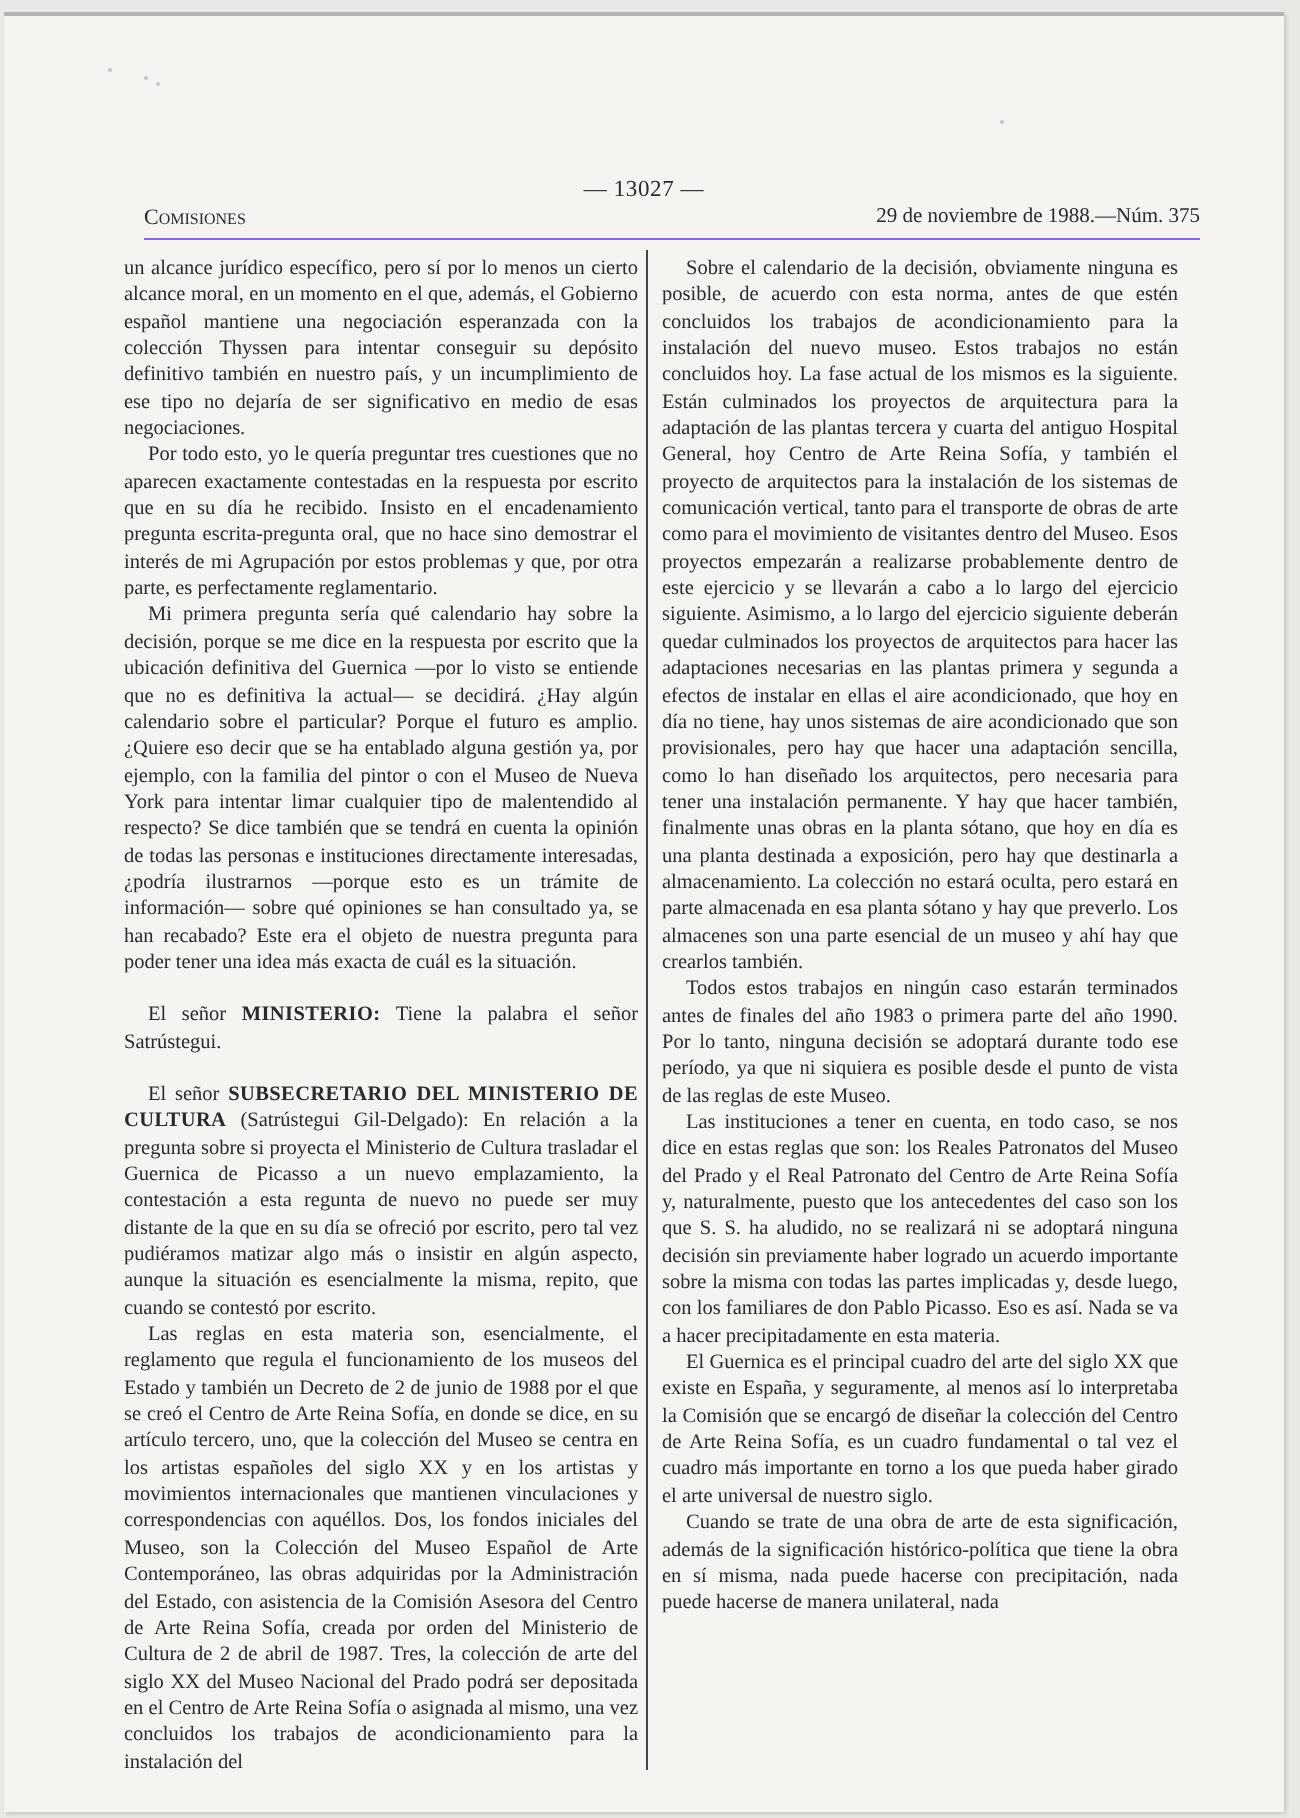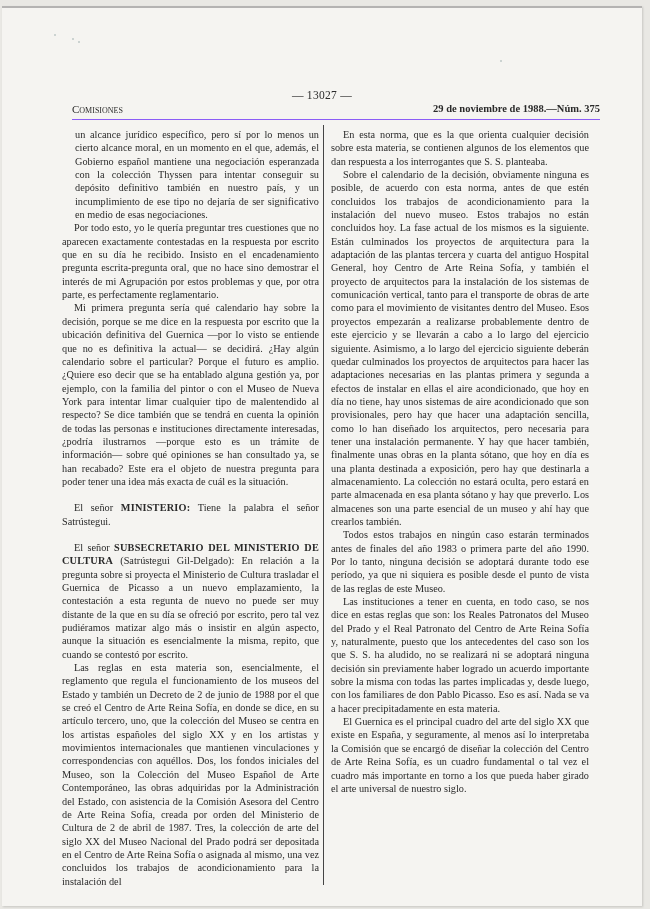--- a/index.html
+++ b/index.html
@@ -21,33 +21,33 @@
   .page-number {
     position: absolute; left: 0; width: 640px; top: 83px; text-align: center;
     font-size: 11.5px; letter-spacing: 0.3px;
   }
   .running-head {
     position: absolute; left: 70px; top: 97px; width: 528px; height: 16px;
     border-bottom: 1px solid #8b5cf6;
     font-size: 10px;
   }
   .rh-left { position: absolute; left: 0; top: 0; font-variant: small-caps; font-size: 11px; }
-  .rh-right { position: absolute; right: 0; top: 0; font-size: 10.5px; font-weight: bold; }
+  .rh-right { position: absolute; right: 0; top: 0; font-size: 10.5px; }
   .col {
     position: absolute; top: 122px; width: 257px;
     font-size: 10.25px; line-height: 13.35px;
     text-align: justify; hyphens: manual;
   }
   .col-left { left: 60px; }
   .col-right { left: 329px; width: 258px; }
   .col-rule {
     position: absolute; left: 321px; top: 119px; width: 1px; height: 760px; background: #444;
   }
   .col p { margin: 0; text-indent: 12px; }
-  .col p.noindent { text-indent: 0; margin-left: 13px; }
+  .col p.noindent { text-indent: 0; }
   .col p.gap { margin-top: 13px; }
   .col .bold { font-weight: bold; letter-spacing: 0.2px; }
   .speck { position: absolute; width: 2px; height: 2px; background: #9aa; border-radius: 1px; opacity: .6; }
 </style>
 </head>
 <body>
 
 <div class="page">
   <div class="page-topline"></div>
   <span class="speck" style="left:52px;top:28px"></span>
@@ -67,19 +67,19 @@
     <p>Por todo esto, yo le quería preguntar tres cuestiones que no aparecen exactamente contestadas en la respuesta por escrito que en su día he recibido. Insisto en el encadenamiento pregunta escrita-pregunta oral, que no hace sino demostrar el interés de mi Agrupación por estos problemas y que, por otra parte, es perfectamente reglamentario.</p>
     <p>Mi primera pregunta sería qué calendario hay sobre la decisión, porque se me dice en la respuesta por escrito que la ubicación definitiva del Guernica —por lo visto se entiende que no es definitiva la actual— se decidirá. ¿Hay algún calendario sobre el particular? Porque el futuro es amplio. ¿Quiere eso decir que se ha entablado alguna gestión ya, por ejemplo, con la familia del pintor o con el Museo de Nueva York para intentar limar cualquier tipo de malentendido al respecto? Se dice también que se tendrá en cuenta la opinión de todas las personas e instituciones directamente interesadas, ¿podría ilustrarnos —porque esto es un trámite de información— sobre qué opiniones se han consultado ya, se han recabado? Este era el objeto de nuestra pregunta para poder tener una idea más exacta de cuál es la situación.</p>
     <p class="gap"><span>El señor </span><span class="bold">MINISTERIO:</span><span> Tiene la palabra el señor Satrústegui.</span></p>
     <p class="gap"><span>El señor </span><span class="bold">SUBSECRETARIO DEL MINISTERIO DE CULTURA</span><span> (Satrústegui Gil-Delgado): En relación a la pregunta sobre si proyecta el Ministerio de Cultura trasladar el Guernica de Picasso a un nuevo emplazamiento, la contestación a esta regunta de nuevo no puede ser muy distante de la que en su día se ofreció por escrito, pero tal vez pudiéramos matizar algo más o insistir en algún aspecto, aunque la situación es esencialmente la misma, repito, que cuando se contestó por escrito.</span></p>
     <p>Las reglas en esta materia son, esencialmente, el reglamento que regula el funcionamiento de los museos del Estado y también un Decreto de 2 de junio de 1988 por el que se creó el Centro de Arte Reina Sofía, en donde se dice, en su artículo tercero, uno, que la colección del Museo se centra en los artistas españoles del siglo XX y en los artistas y movimientos internacionales que mantienen vinculaciones y correspondencias con aquéllos. Dos, los fondos iniciales del Museo, son la Colección del Museo Español de Arte Contemporáneo, las obras adquiridas por la Administración del Estado, con asistencia de la Comisión Asesora del Centro de Arte Reina Sofía, creada por orden del Ministerio de Cultura de 2 de abril de 1987. Tres, la colección de arte del siglo XX del Museo Nacional del Prado podrá ser depositada en el Centro de Arte Reina Sofía o asignada al mismo, una vez concluidos los trabajos de acondicionamiento para la instalación del</p>
   </div>
 
   <div class="col-rule"></div>
 
   <div class="col col-right">
-    <p>En esta norma, que es la que orienta cualquier decisión sobre esta materia, se contienen algunos de los elementos que dan respuesta a los interrogantes que S. S. planteaba.</p>
     <p>Sobre el calendario de la decisión, obviamente ninguna es posible, de acuerdo con esta norma, antes de que estén concluidos los trabajos de acondicionamiento para la instalación del nuevo museo. Estos trabajos no están concluidos hoy. La fase actual de los mismos es la siguiente. Están culminados los proyectos de arquitectura para la adaptación de las plantas tercera y cuarta del antiguo Hospital General, hoy Centro de Arte Reina Sofía, y también el proyecto de arquitectos para la instalación de los sistemas de comunicación vertical, tanto para el transporte de obras de arte como para el movimiento de visitantes dentro del Museo. Esos proyectos empezarán a realizarse probablemente dentro de este ejercicio y se llevarán a cabo a lo largo del ejercicio siguiente. Asimismo, a lo largo del ejercicio siguiente deberán quedar culminados los proyectos de arquitectos para hacer las adaptaciones necesarias en las plantas primera y segunda a efectos de instalar en ellas el aire acondicionado, que hoy en día no tiene, hay unos sistemas de aire acondicionado que son provisionales, pero hay que hacer una adaptación sencilla, como lo han diseñado los arquitectos, pero necesaria para tener una instalación permanente. Y hay que hacer también, finalmente unas obras en la planta sótano, que hoy en día es una planta destinada a exposición, pero hay que destinarla a almacenamiento. La colección no estará oculta, pero estará en parte almacenada en esa planta sótano y hay que preverlo. Los almacenes son una parte esencial de un museo y ahí hay que crearlos también.</p>
     <p>Todos estos trabajos en ningún caso estarán terminados antes de finales del año 1983 o primera parte del año 1990. Por lo tanto, ninguna decisión se adoptará durante todo ese período, ya que ni siquiera es posible desde el punto de vista de las reglas de este Museo.</p>
     <p>Las instituciones a tener en cuenta, en todo caso, se nos dice en estas reglas que son: los Reales Patronatos del Museo del Prado y el Real Patronato del Centro de Arte Reina Sofía y, naturalmente, puesto que los antecedentes del caso son los que S. S. ha aludido, no se realizará ni se adoptará ninguna decisión sin previamente haber logrado un acuerdo importante sobre la misma con todas las partes implicadas y, desde luego, con los familiares de don Pablo Picasso. Eso es así. Nada se va a hacer precipitadamente en esta materia.</p>
     <p>El Guernica es el principal cuadro del arte del siglo XX que existe en España, y seguramente, al menos así lo interpretaba la Comisión que se encargó de diseñar la colección del Centro de Arte Reina Sofía, es un cuadro fundamental o tal vez el cuadro más importante en torno a los que pueda haber girado el arte universal de nuestro siglo.</p>
+    <p>Cuando se trate de una obra de arte de esta significación, además de la significación histórico-política que tiene la obra en sí misma, nada puede hacerse con precipitación, nada puede hacerse de manera unilateral, nada</p>
   </div>
 </div>
 
 </body></html>

